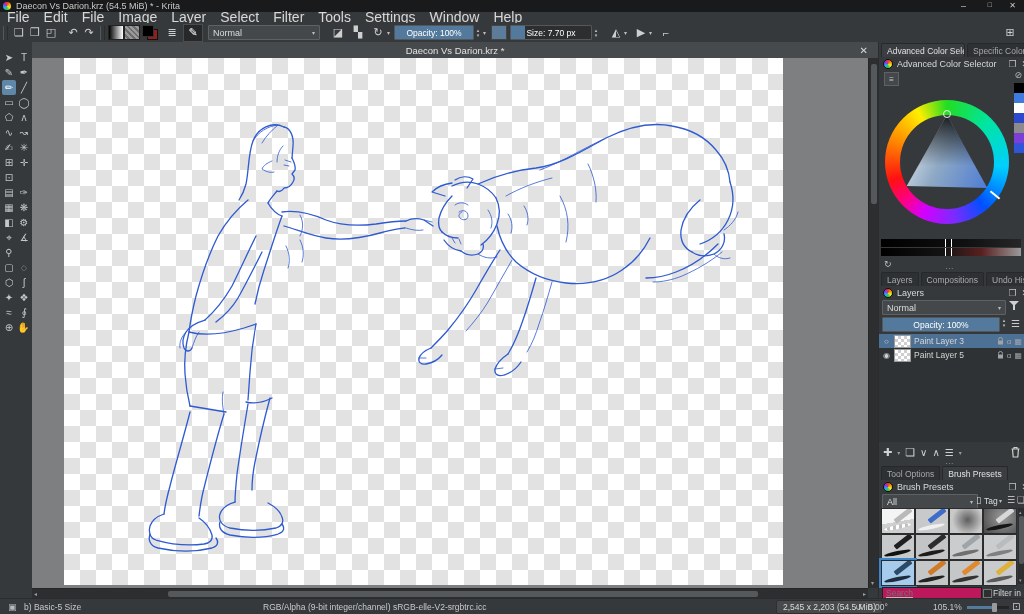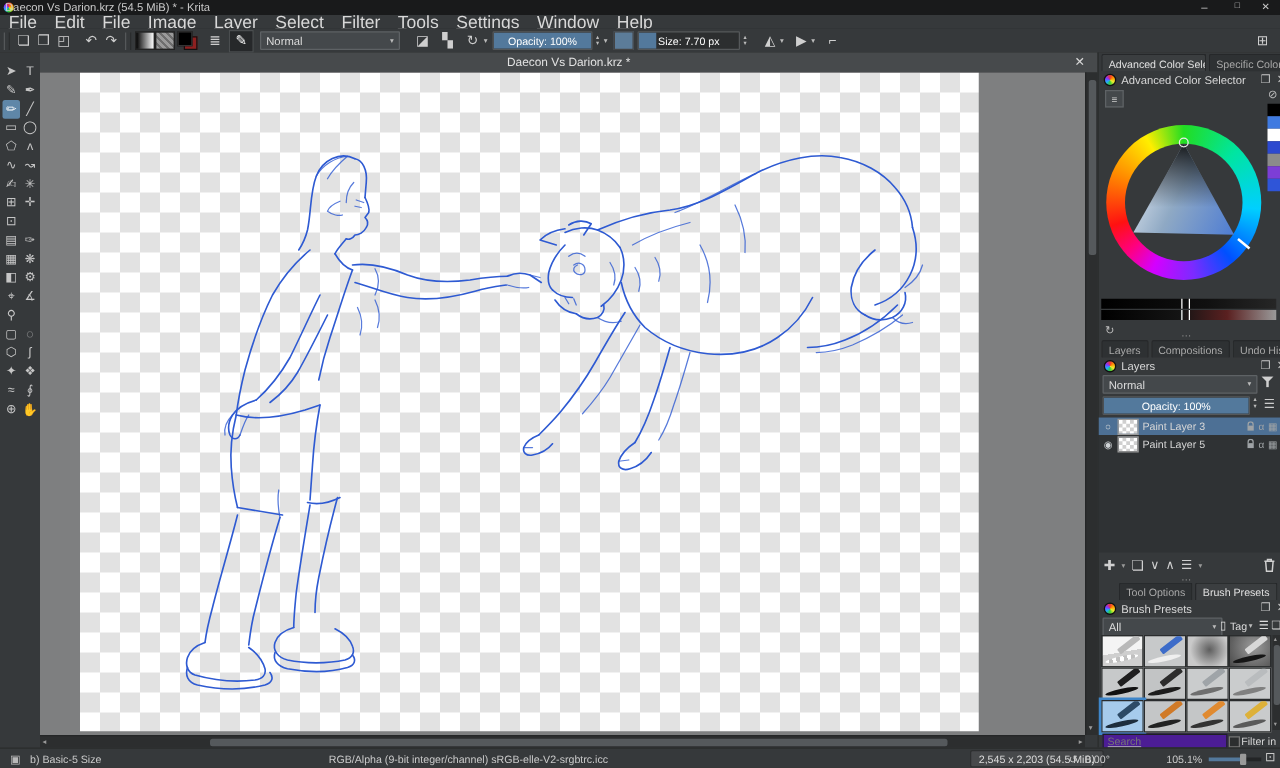--- a/index.html
+++ b/index.html
@@ -66,21 +66,21 @@
   svg.sketch path{fill:none;stroke:#2e5ad2;stroke-width:1.3;stroke-linecap:round;stroke-linejoin:round;}
   svg.sketch path.lt{stroke-width:1;opacity:.8;}
 </style>
 </head>
 <body>
 
 <div id="app">
 
   <div class="abs row" id="titlebar">
     <span class="abs" style="left:3px;top:2px;width:8px;height:8px;border-radius:50%;background:conic-gradient(#e33,#f90,#ee3,#3c3,#2af,#83f,#e33);"></span>
-    <span class="abs" style="left:4px;top:1px;">Daecon Vs Darion.krz (54.5 MiB) * - Krita</span>
+    <span class="abs" style="left:16px;top:1px;">Daecon Vs Darion.krz (54.5 MiB) * - Krita</span>
     <span class="abs" style="right:58px;top:1px;">–</span>
     <span class="abs" style="right:32px;top:1px;font-size:7px;">□</span>
     <span class="abs" style="right:8px;top:1px;font-size:8px;">✕</span>
   </div>
 
   <div class="abs row" id="menubar">
 
   <span class="menu-item">File</span>
       <span class="menu-item">Edit</span>
       <span class="menu-item">File</span>
@@ -417,21 +417,21 @@
       <span style="font-size:10px;">∨</span>
       <span style="font-size:10px;">∧</span>
       <span style="font-size:10px;">☰</span>
       <span style="font-size:6px;color:#999;">▾</span>
       <svg width="11" height="12" viewBox="0 0 11 12" style="margin-left:auto;">
         <path d="M1.5 3 H9.5 M4 3 V1.5 H7 V3 M2.5 3 L3.2 11 H7.8 L8.5 3" fill="none" stroke="#cfcfcf" stroke-width="1.2"></path>
       </svg>
     </div>
     <span class="abs" style="left:66px;top:417px;color:#8a8a8a;font-size:8px;">⋯</span>
 
-    <div class="abs row" style="left:16px;top:424px;gap:2px;">
+    <div class="abs row" style="left:2px;top:424px;gap:2px;">
       <span class="tab">Tool Options</span>
       <span class="tab active">Brush Presets</span>
     </div>
     <div class="abs dockhead" style="left:0;top:438px;width:146px;">
       <span class="dockico"></span>
       <span>Brush Presets</span>
       <span class="winctl">
         <span>❐</span>
         <span>✕</span>
       </span>
@@ -507,21 +507,21 @@
           <span class="pen" style="background: rgb(221, 177, 58);"></span>
           <span class="strk" style="background: rgb(90, 90, 90);"></span>
         </div>
       </div>
     <div class="abs" style="left:139px;top:466px;width:7px;height:76px;background:#2c2e2f;">
       <span class="abs scrollarrow" style="left:1px;top:-1px;font-size:5px;">▴</span>
       <div class="abs thumb" style="left:1px;top:8px;width:5px;height:48px;"></div>
       <span class="abs scrollarrow" style="left:1px;bottom:-1px;font-size:5px;">▾</span>
     </div>
 
-    <input class="abs" style="left: 3px; top: 545px; width: 92px; height: 10px; background: #4c1d95; border: 1px solid rgb(30, 32, 33); color: rgb(187, 187, 187); font-size: 8.5px; padding: 0px 3px; text-decoration: underline;" placeholder="Search">
+    <input class="abs" style="left: 3px; top: 545px; width: 92px; height: 10px; background: #be185d; border: 1px solid rgb(30, 32, 33); color: rgb(187, 187, 187); font-size: 8.5px; padding: 0px 3px; text-decoration: underline;" placeholder="Search">
     <span class="abs" style="left:104px;top:547px;width:7px;height:7px;border:1px solid #777;background:#2c2e2f;"></span>
     <span class="abs" style="left:114px;top:546px;font-size:8.5px;color:#d5d5d5;">Filter in Tag</span>
   </div>
 
   <div class="abs" id="statusbar">
     <span class="abs" style="left:8px;top:3px;color:#b9b9b9;font-size:9px;">▣</span>
     <span class="abs" style="left:24px;top:3px;">b) Basic-5 Size</span>
     <span class="abs" style="left:263px;top:3px;">RGB/Alpha (9-bit integer/channel)  sRGB-elle-V2-srgbtrc.icc</span>
     <span class="abs" style="left:776px;top:1px;background:#47494b;border:1px solid #2d2f30;border-radius:2px;padding:1px 6px;color:#dcdcdc;">2,545 x 2,203 (54.5 MiB)</span>
     <span class="abs" style="left:855px;top:3px;color:#c9c9c9;">↺</span>

